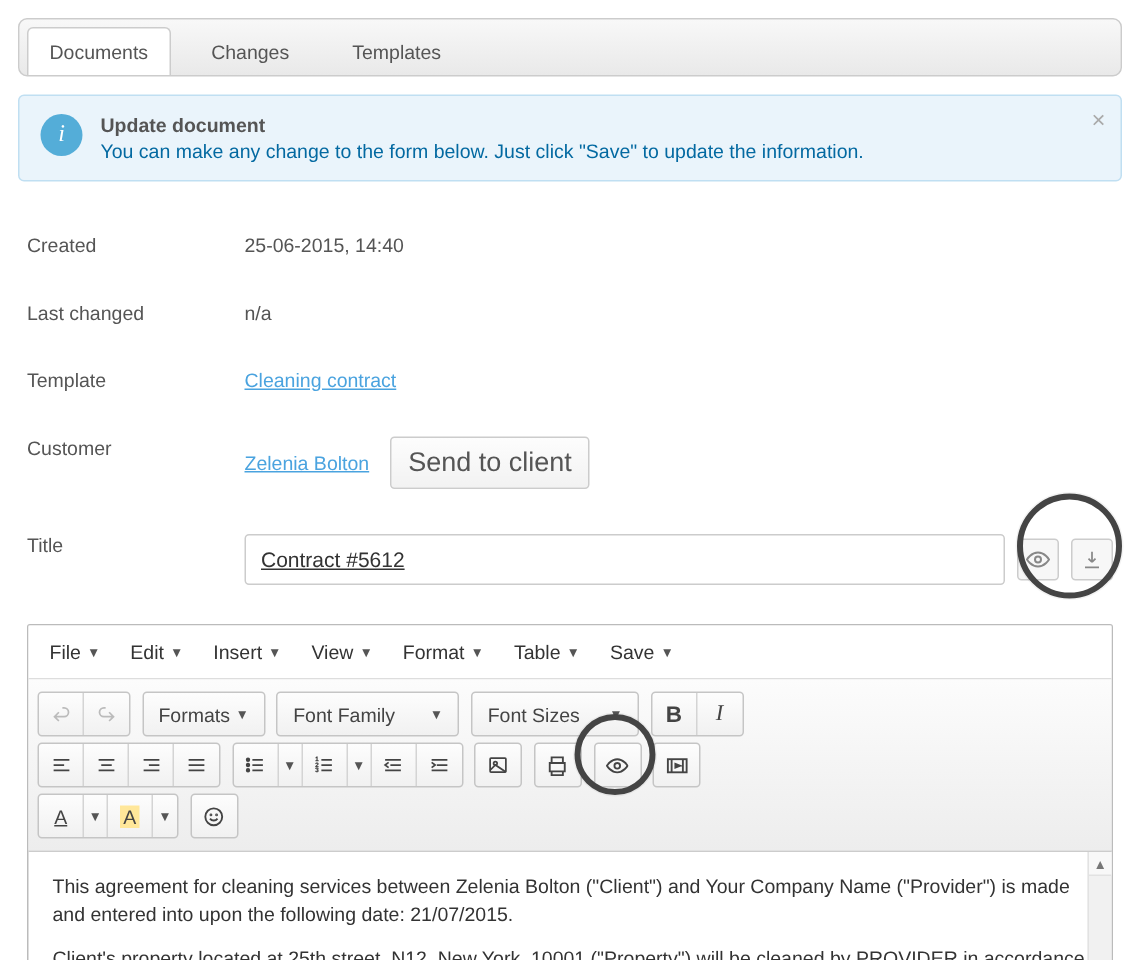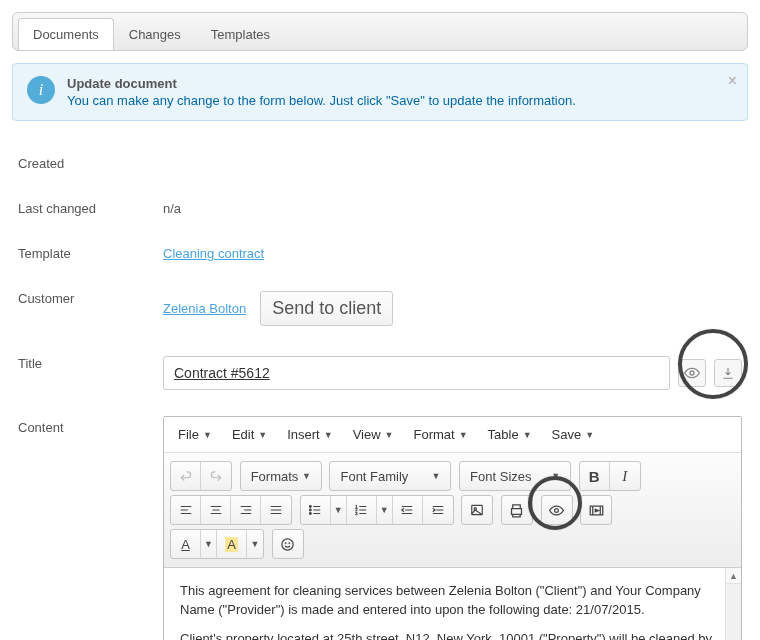--- a/index.html
+++ b/index.html
@@ -1,17 +1,17 @@
 <!DOCTYPE html>
 <html><head>
 <meta charset="utf-8">
 <style>
 * { box-sizing: border-box; margin: 0; padding: 0; }
 body { font-family: Arial, Helvetica, sans-serif; font-size: 13px; color: #555; background: #fff; width: 760px; }
-.tabbar { margin: 12px 12px 0 12px; border: 1px solid #ccc; border-radius: 6px; background: linear-gradient(#f8f8f8, #e9e9e9); display: flex; padding: 5px 5px 0 5px; gap: 0; }
+.tabbar { margin: 12px 12px 0 12px; border: 1px solid #ccc; border-radius: 6px; background: linear-gradient(#f8f8f8, #e9e9e9); display: flex; padding: 5px 5px 0 5px; gap: 12px; }
 .tab { padding: 8px 14px; color: #555; cursor: pointer; border-top-left-radius: 4px; border-top-right-radius: 4px; border: 1px solid transparent; border-bottom: none; font-size: 13px; }
 .tab.active { background: #fff; border-color: #ccc; color: #555; }
 .infobox { margin: 12px; border: 1px solid #c0dff2; background: #eaf4fb; border-radius: 4px; padding: 12px 14px; display: flex; align-items: flex-start; gap: 12px; position: relative; }
 .info-icon { width: 28px; height: 28px; border-radius: 50%; background: #54add8; color: #fff; display: flex; align-items: center; justify-content: center; font-family: Georgia, serif; font-style: italic; font-size: 16px; flex-shrink: 0; }
 .infobox .title { font-weight: bold; color: #555; }
 .infobox .msg { color: #0369a1; margin-top: 2px; }
 .infobox .close { position: absolute; right: 10px; top: 8px; color: #aaa; cursor: pointer; font-size: 16px; }
 .form { padding: 6px 18px 18px 18px; }
 .row { display: flex; align-items: flex-start; padding: 13px 0; }
 .label { width: 145px; color: #555; padding-top: 4px; }
@@ -55,20 +55,21 @@
   <div>
     <div class="title">Update document</div>
     <div class="msg">You can make any change to the form below. Just click "Save" to update the information.</div>
   </div>
   <div class="close">×</div>
 </div>
 
 <div class="form">
   <div class="row">
     <div class="label">Created</div>
+    <div class="value">25-06-2015, 14:40</div>
   </div>
   <div class="row">
     <div class="label">Last changed</div>
     <div class="value">n/a</div>
   </div>
   <div class="row">
     <div class="label">Template</div>
     <div class="value"><a class="link">Cleaning contract</a></div>
   </div>
   <div class="row">
@@ -91,21 +92,20 @@
       <div class="iconbtn">
         <svg width="14" height="14" viewBox="0 0 24 24" fill="none" stroke="currentColor" stroke-width="2">
             <path d="M12 3v12m0 0l-4-4m4 4l4-4M4 21h16"></path>
           </svg>
       </div>
     </div>
     <div class="highlight-ring" style="width:70px;height:70px;right:-6px;top:-10px;"></div>
   </div>
 
   <div class="row content-row">
-    <div class="label">Content</div>
     <div class="value">
       <div class="editor">
         <div class="menubar">
           <span class="menuitem">
               <span>File</span>
               <span class="caret">▼</span>
             </span>
           <span class="menuitem">
               <span>Edit</span>
               <span class="caret">▼</span>

